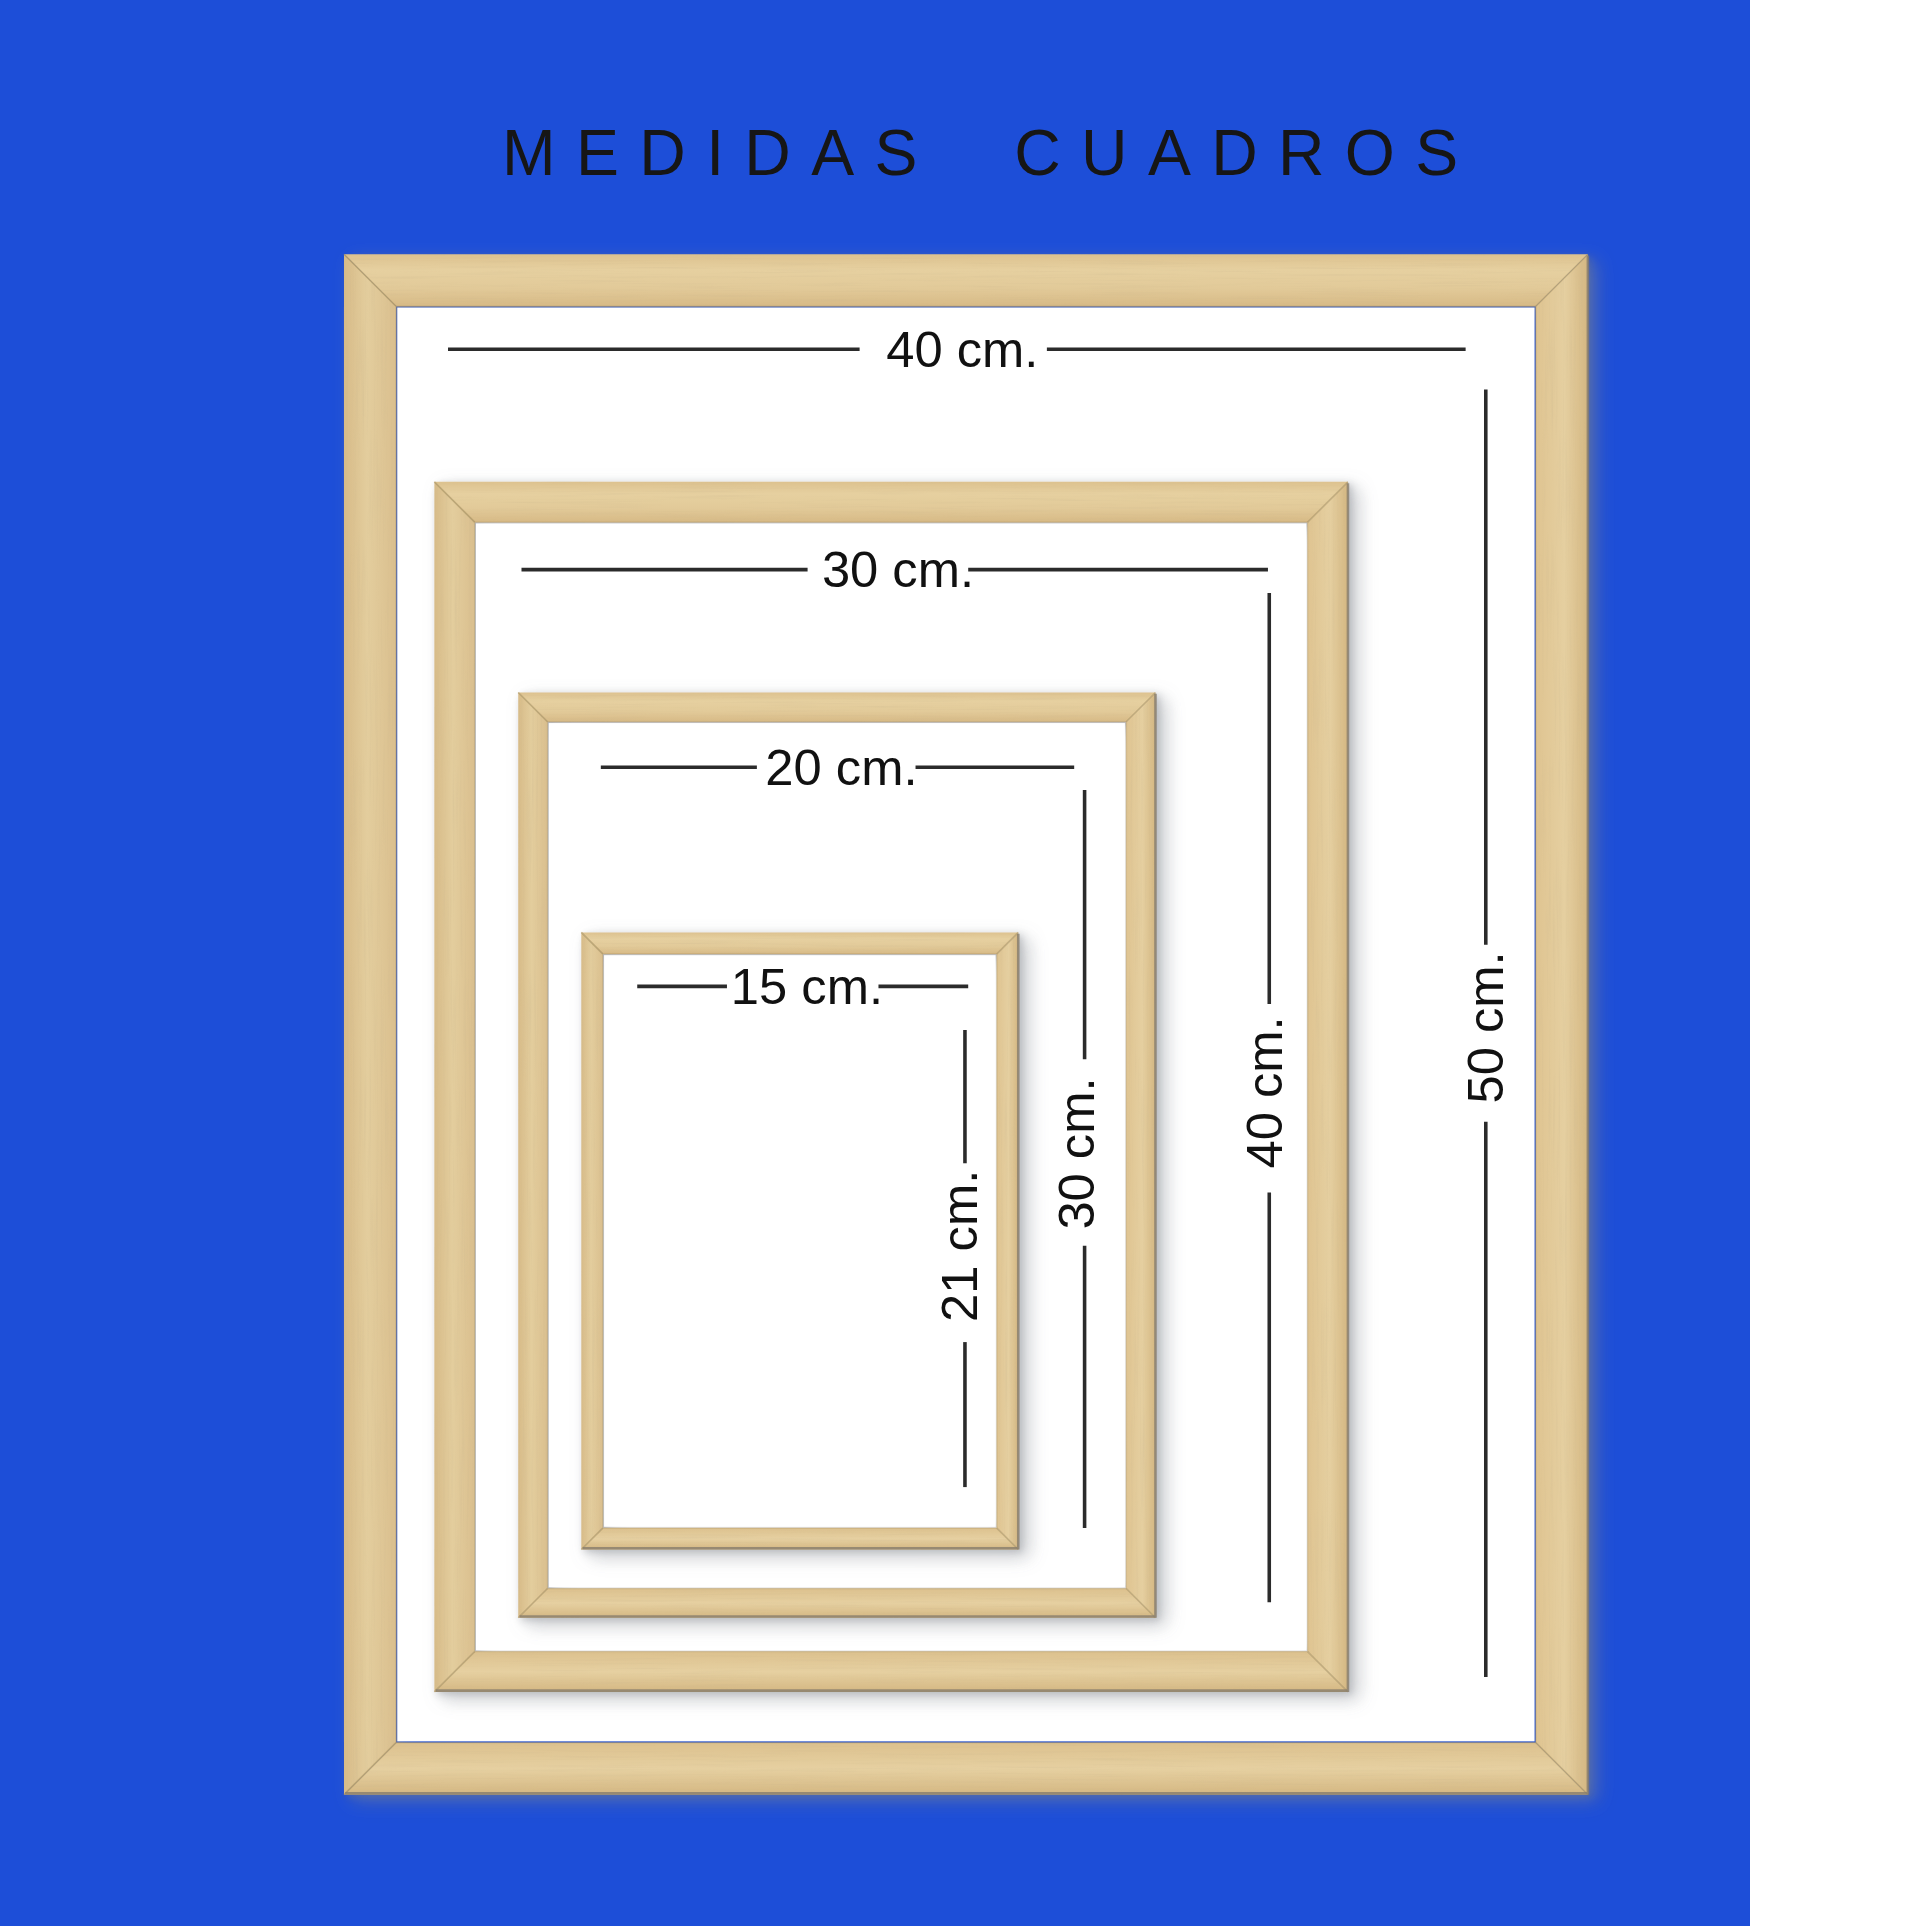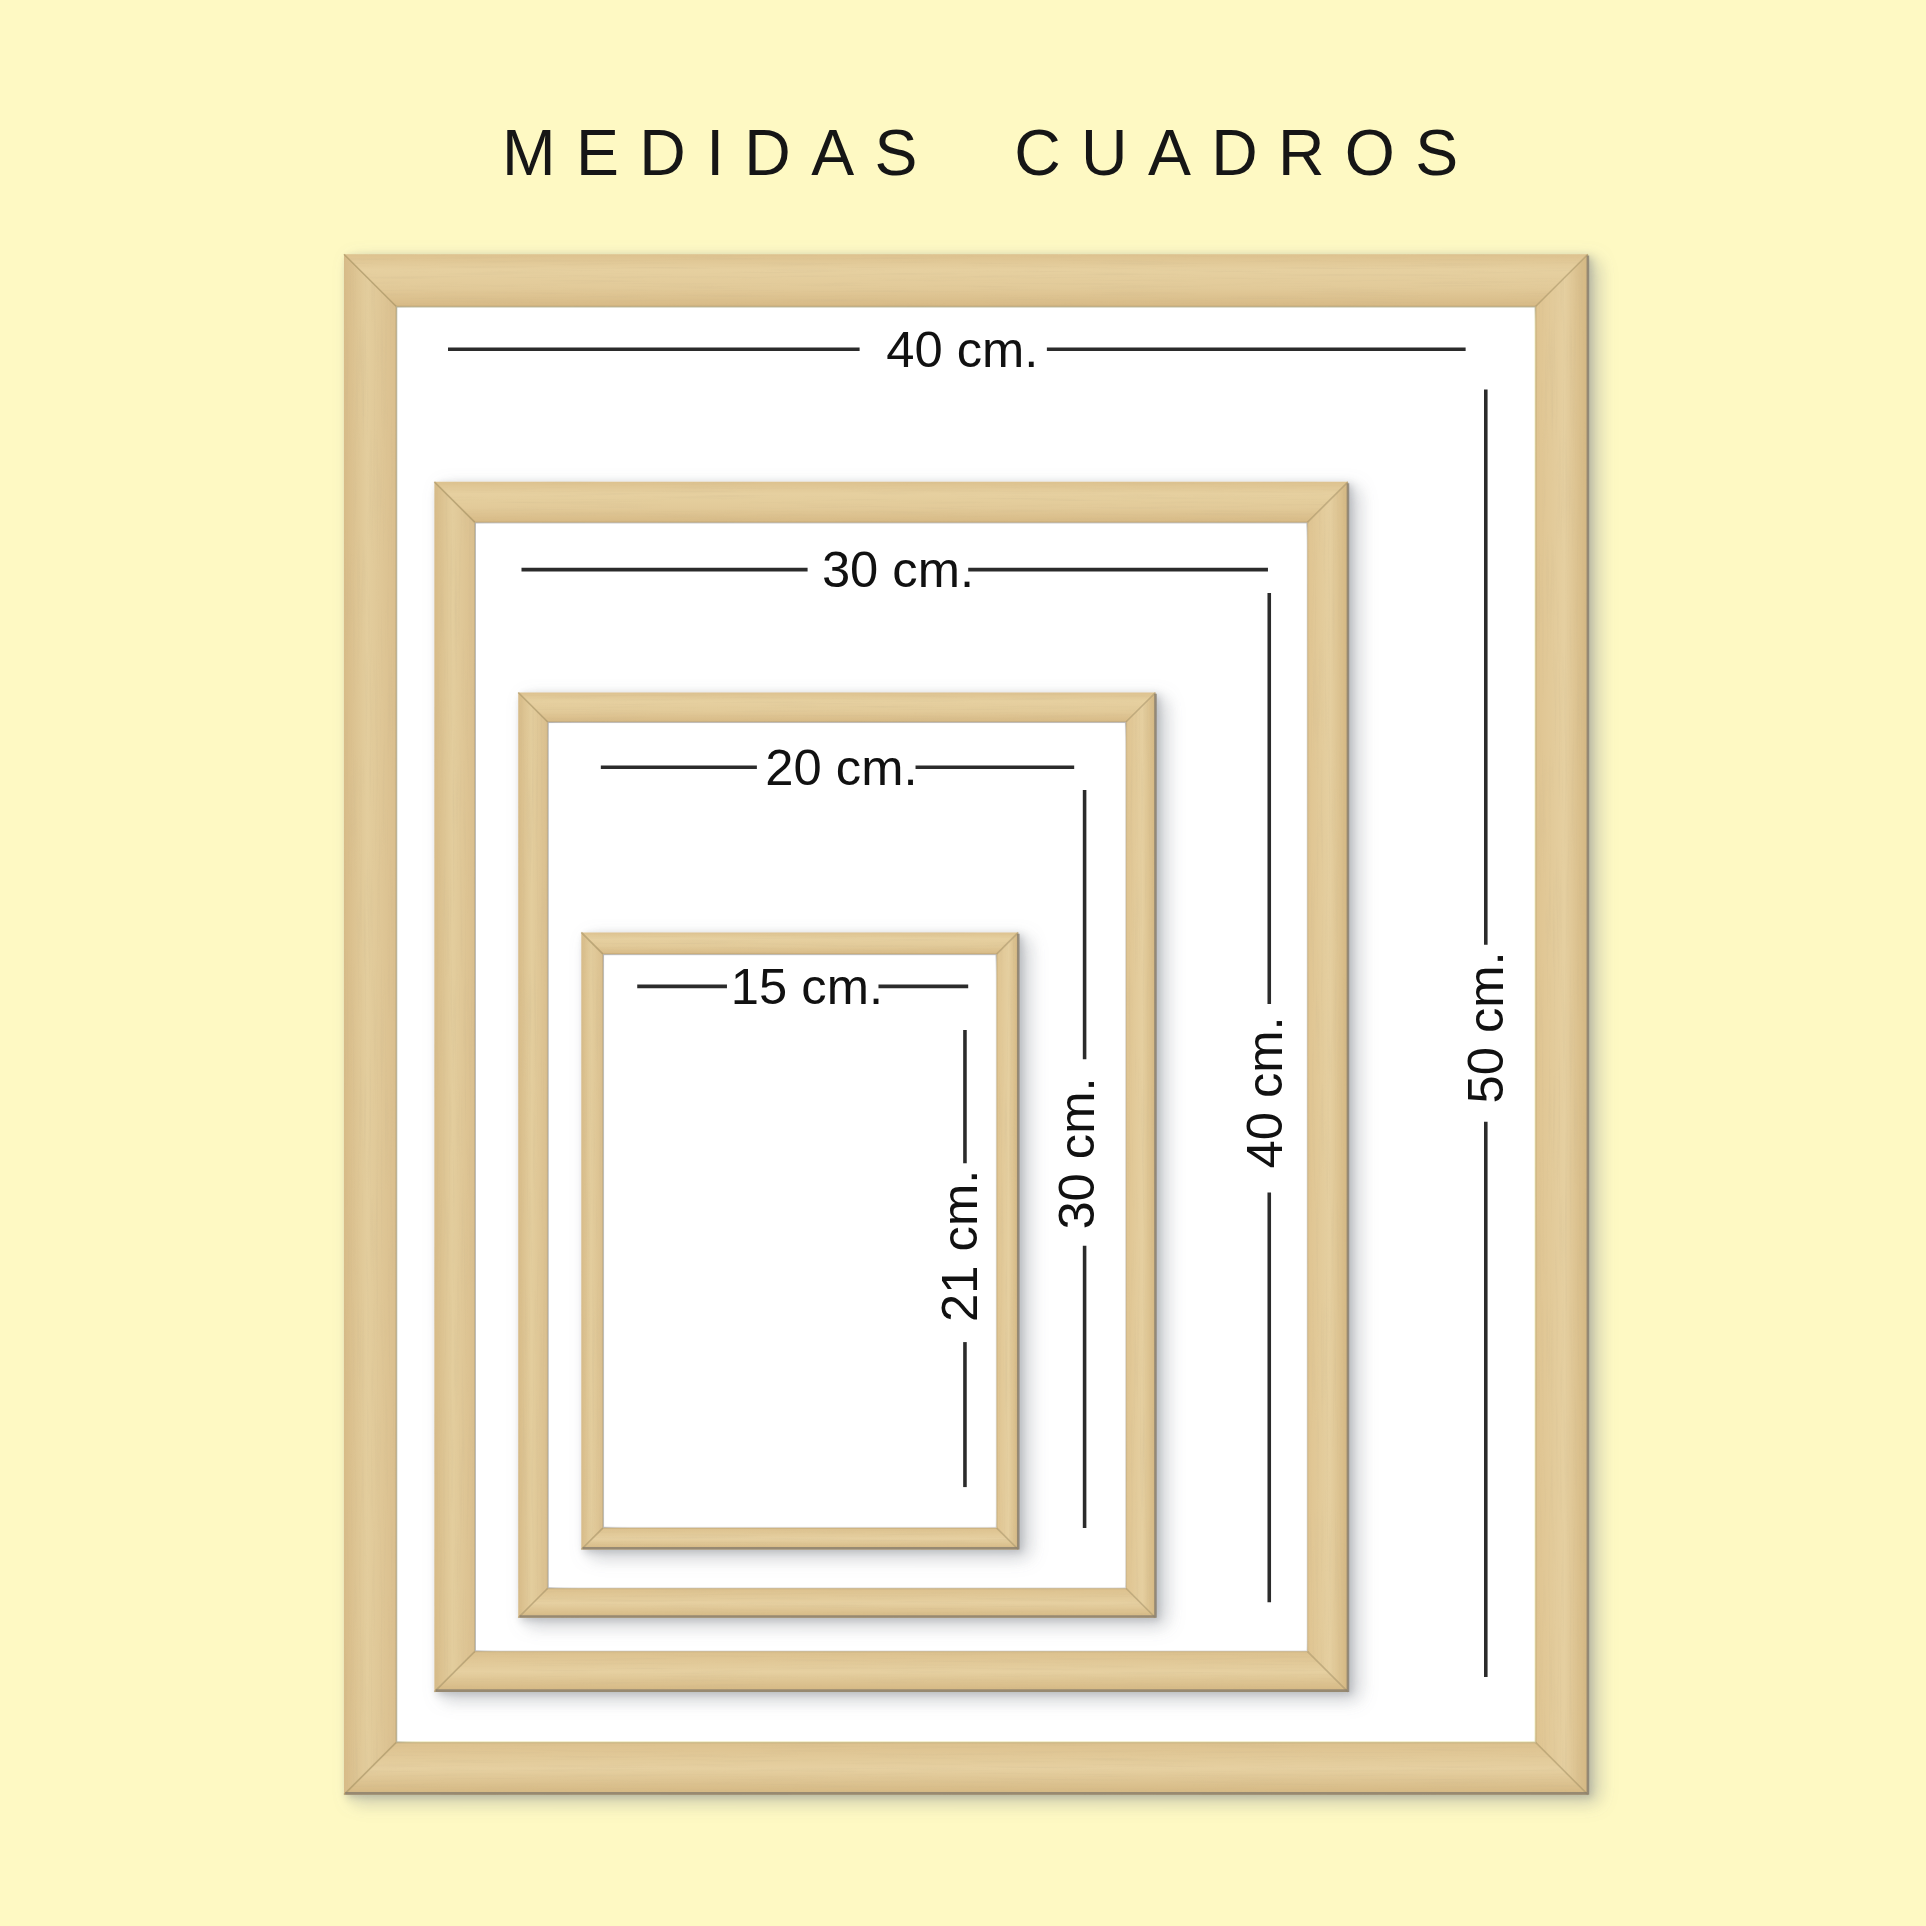--- a/index.html
+++ b/index.html
@@ -1,16 +1,16 @@
 <!DOCTYPE html>
 <html style="font-size:10.4px"><head>
 <meta charset="utf-8">
 <style>
 html,body{margin:0;padding:0;background:#ffffff;}
-#page{position:relative;width:1926px;height:1926px;background:#fef9c3;overflow:hidden;}
+#page{position:relative;width:1750px;height:1926px;background:#1d4ed8;overflow:hidden;}
 text{font-family:"Liberation Sans",sans-serif;}
 </style>
 </head>
 <body>
 <div id="page">
 <svg width="1926" height="1926" viewBox="0 0 2962 2962" xmlns="http://www.w3.org/2000/svg">
 <defs>
 <linearGradient id="woodTop" x1="0" y1="0" x2="0" y2="1">
 <stop offset="0" stop-color="#ddc28f"></stop>
 <stop offset="0.3" stop-color="#e6d0a0"></stop>

